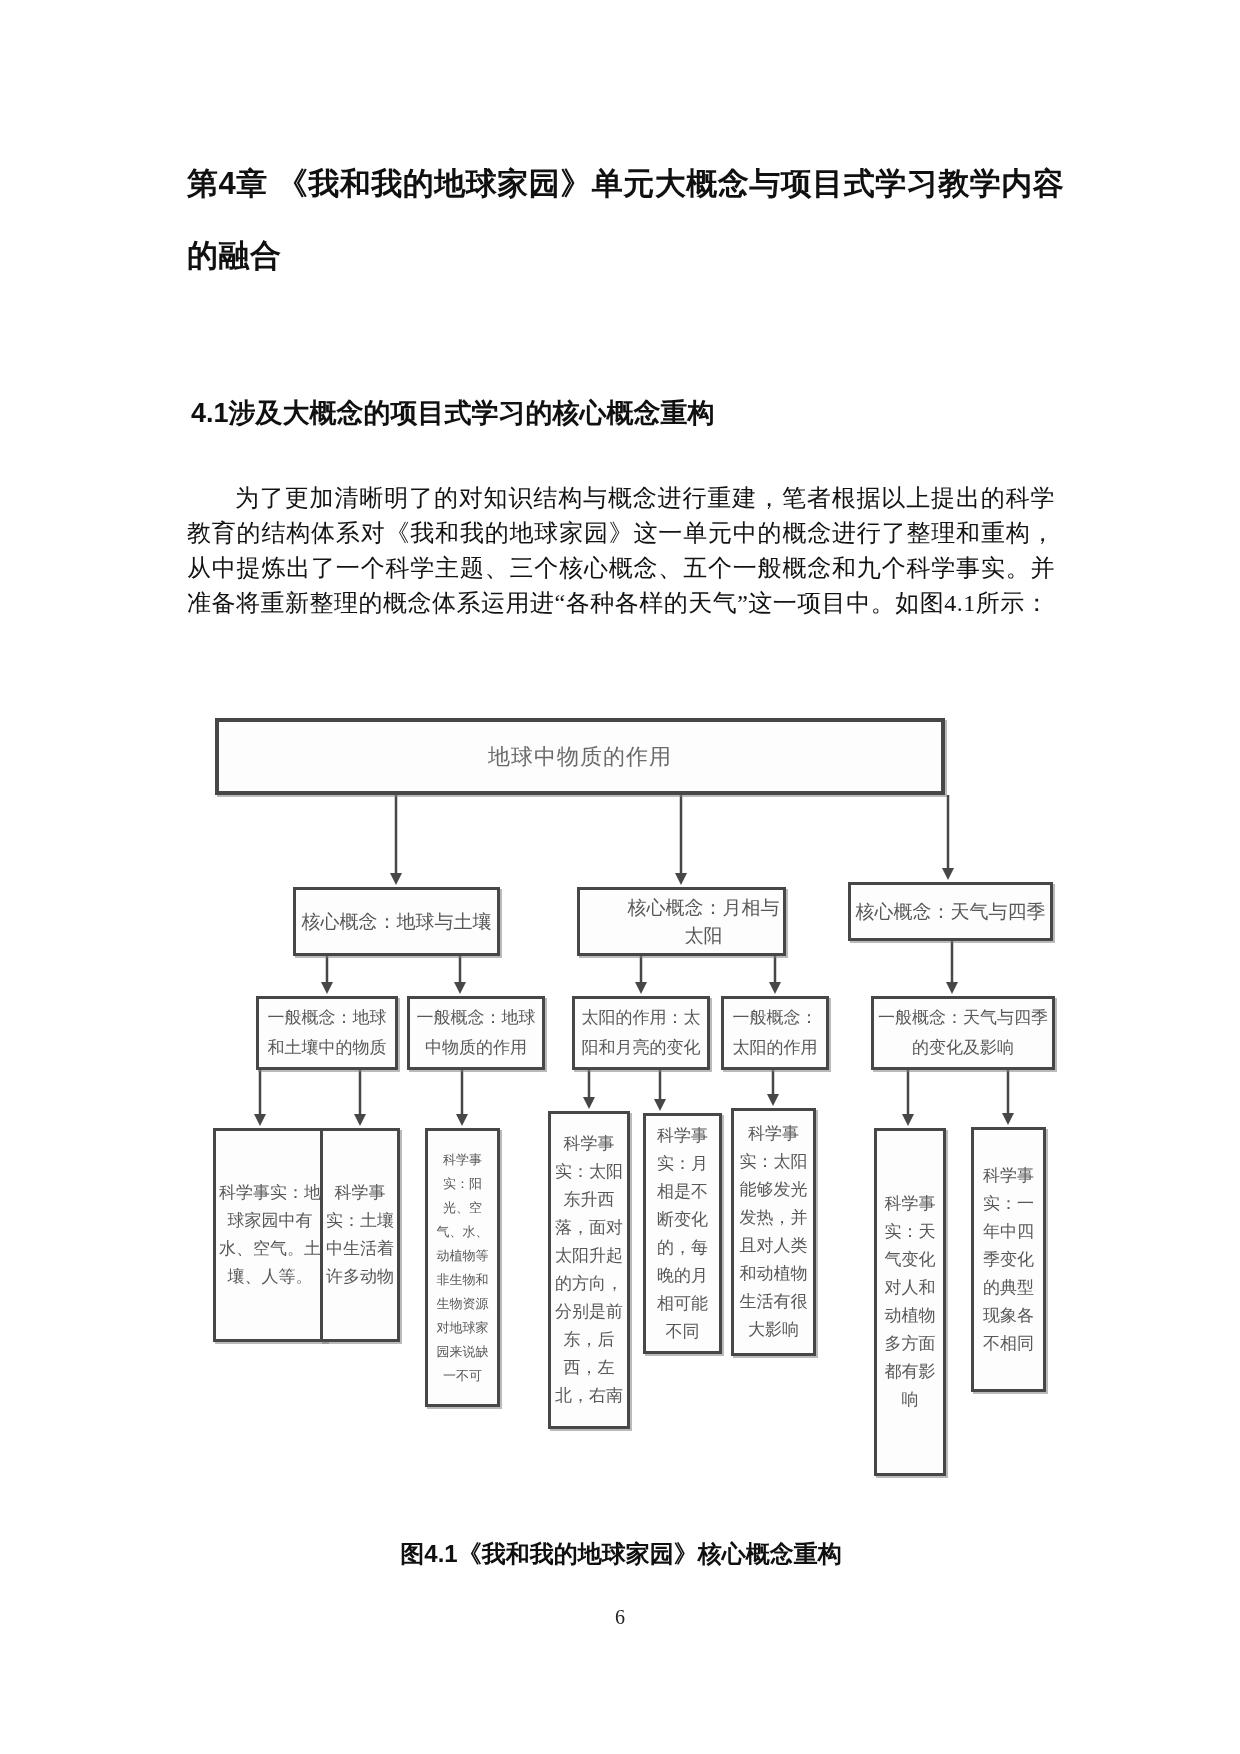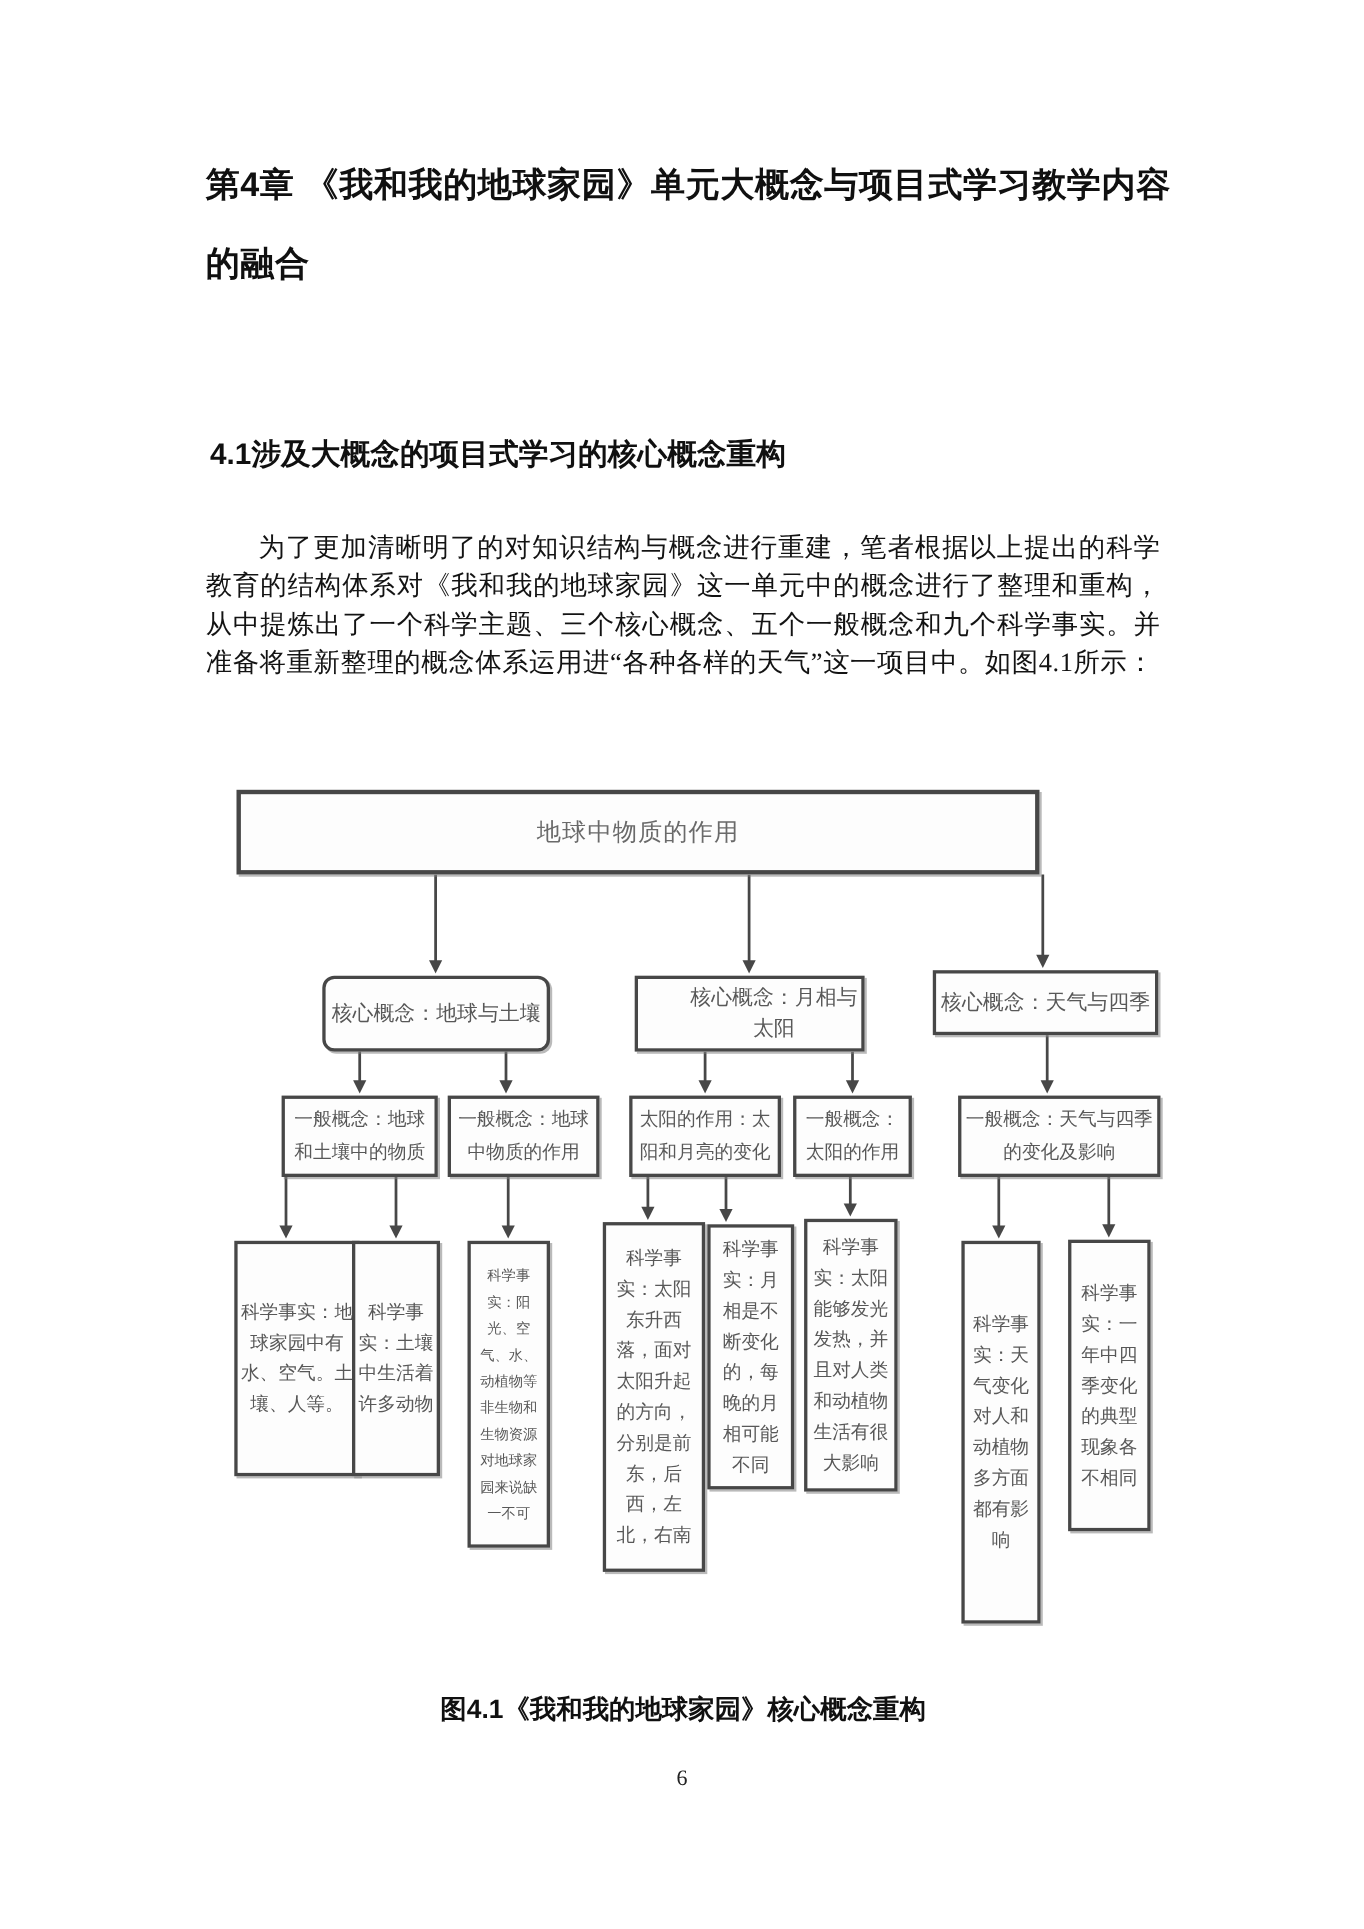--- a/index.html
+++ b/index.html
@@ -6,21 +6,21 @@
   .page{
     position:relative;
     width:1240px;height:1754px;
     margin:0 auto;
     background:#ffffff;
     overflow:hidden;
     font-family:"Liberation Serif", serif;
     color:#151515;
   }
   .chapter-title{
-    position:absolute;left:187px;top:132px;width:884px;
+    position:absolute;left:187px;top:148px;width:884px;
     margin:0;
     font-family:"Liberation Sans", sans-serif;
     font-weight:bold;
     font-size:31px;line-height:72px;
     letter-spacing:0.5px;
     color:#101010;
   }
   .section-heading{
     position:absolute;left:187px;top:392px;width:880px;
     margin:4px;
@@ -50,34 +50,34 @@
     text-align:center;
     color:#585858;
     font-family:"Liberation Serif", serif;
   }
   .root-box{
     left:215px;top:718px;width:730px;height:77px;
     border-width:4px;
     font-size:22px;letter-spacing:1px;color:#6a6a6a;
   }
   .core-box{font-size:19px;line-height:28px;}
-  .core-1{left:293px;top:887px;width:207px;height:69px;border-radius:11px;}
+  .core-1{left:293px;top:887px;width:207px;height:69px;}
   .core-2{left:577px;top:887px;width:209px;height:69px;padding-left:44px;}
   .core-3{left:848px;top:882px;width:205px;height:59px;}
   .gen-box{font-size:17px;line-height:30px;padding:15px 3px;}
   .gen-1{left:256px;top:996px;width:142px;height:74px;}
   .gen-2{left:407px;top:996px;width:138px;height:74px;}
   .gen-3{left:572px;top:996px;width:138px;height:74px;}
   .gen-4{left:721px;top:996px;width:108px;height:74px;}
   .gen-5{left:871px;top:996px;width:184px;height:74px;}
   .fact-box{font-size:17px;line-height:28px;padding:0 3px;}
   .fact-1{left:213px;top:1128px;width:114px;height:214px;}
   .fact-2{left:320px;top:1128px;width:80px;height:214px;}
   .fact-3{left:425px;top:1128px;width:75px;height:279px;font-size:13px;line-height:24px;}
-  .fact-4{left:548px;top:1111px;width:93px;height:318px;}
+  .fact-4{left:548px;top:1111px;width:82px;height:318px;}
   .fact-5{left:643px;top:1113px;width:79px;height:241px;}
   .fact-6{left:731px;top:1108px;width:85px;height:248px;}
   .fact-7{left:874px;top:1128px;width:72px;height:348px;}
   .fact-8{left:971px;top:1127px;width:75px;height:265px;}
   .figure-caption{
     position:absolute;left:187px;top:1538px;width:868px;
     text-align:center;
     font-family:"Liberation Sans", sans-serif;
     font-weight:bold;
     font-size:24px;

